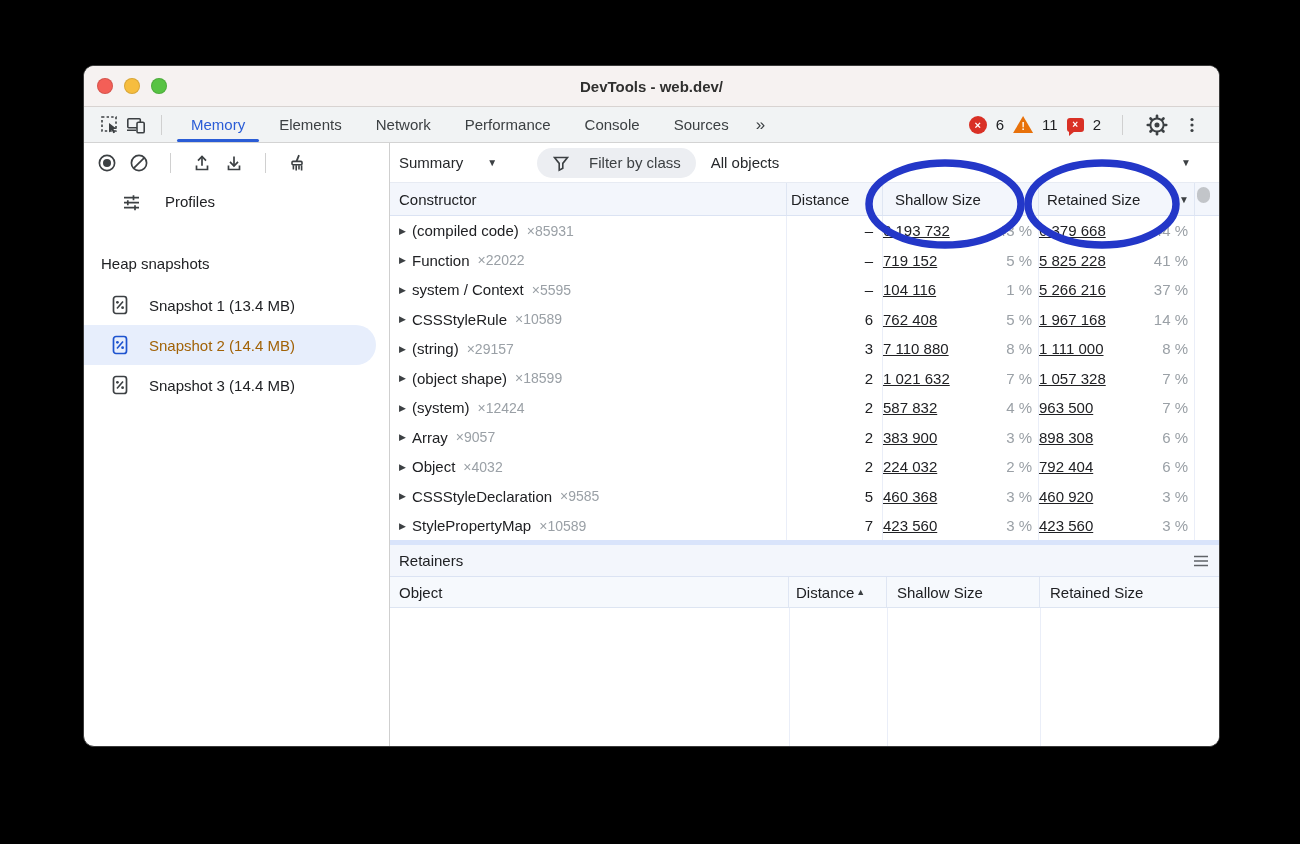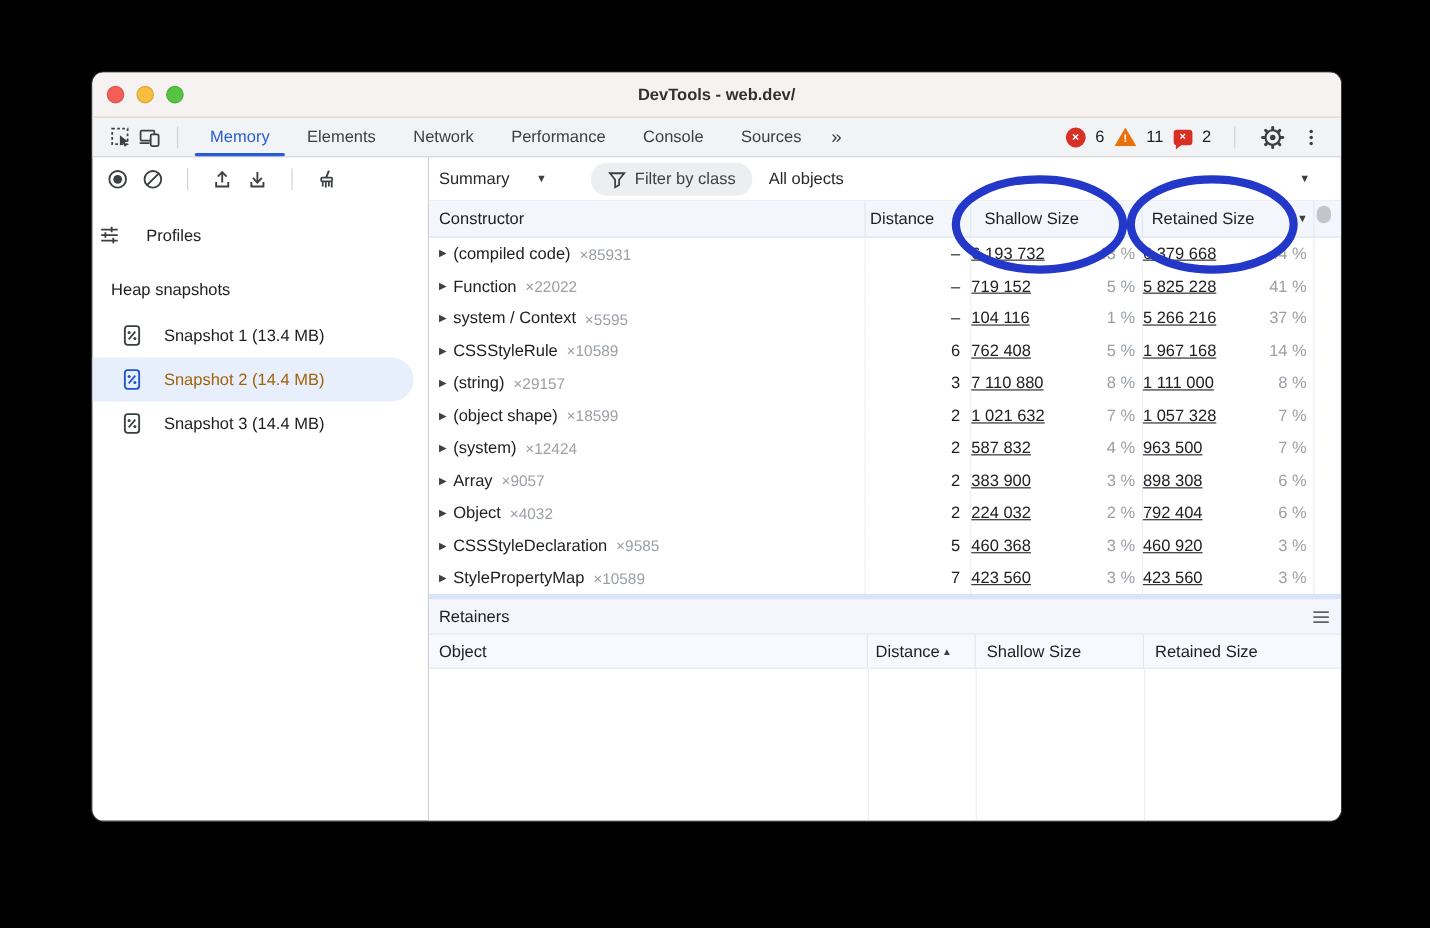--- a/index.html
+++ b/index.html
@@ -47,27 +47,27 @@
     border-top:5px solid #d93025; border-right:6px solid transparent; }
   
   .controls { height:40px; display:flex; flex:0 0 auto; }
   .controls-left { width:306px; border-right:1px solid #cfcfcf; display:flex; align-items:center;
     padding-left:10px; gap:6px; }
   .controls-main { flex:1; display:flex; align-items:center; border-bottom:1px solid #e7ebf3;
     font-size:15px; color:#26282b; padding-left:9px;justify-content:flex-end; }
   .caret { font-size:10px; color:#3c4043; }
   .summary-caret { margin-left:24px; }
   .filter-pill { margin-left:40px; height:30px; background:#eceef2; border-radius:15px;
-    display:flex; align-items:center; gap:7px; padding:0 15px; color:#3c4043; }
+    display:flex; align-items:center; gap:19px; padding:0 15px; color:#3c4043; }
   .objects-label { margin-left:15px; }
   .overflow-caret { margin-left:auto; margin-right:28px; }
   
   .content { flex:1; display:flex; min-height:0; }
   .sidebar { width:306px; border-right:1px solid #cfcfcf; padding-top:10px; font-size:15px; flex:0 0 auto; }
-  .profiles-item { height:30px; display:flex; align-items:flex-end; padding-left:6px; }
+  .profiles-item { height:30px; display:flex; align-items:flex-start; padding-left:6px;margin-left:32px; }
   .profiles-item .ic { margin-right:24px; display:flex; }
   .heap-heading { margin-top:26px; padding-left:17px; height:28px; display:flex; align-items:center; }
   .snap-list { margin-top:8px; }
   .snap-item { height:40px; width:292px; display:flex; align-items:center; padding-left:27px;
     border-radius:0 20px 20px 0; }
   .snap-item .ic { margin-right:20px; display:flex; }
   .snap-item.selected { background:#e7eefc; color:#a16207; }
   
   .main { flex:1; display:flex; flex-direction:column; position:relative; min-width:0; }
   .grid-header { height:33px; background:#f3f6fc; border-bottom:1px solid #dbe3f3;

